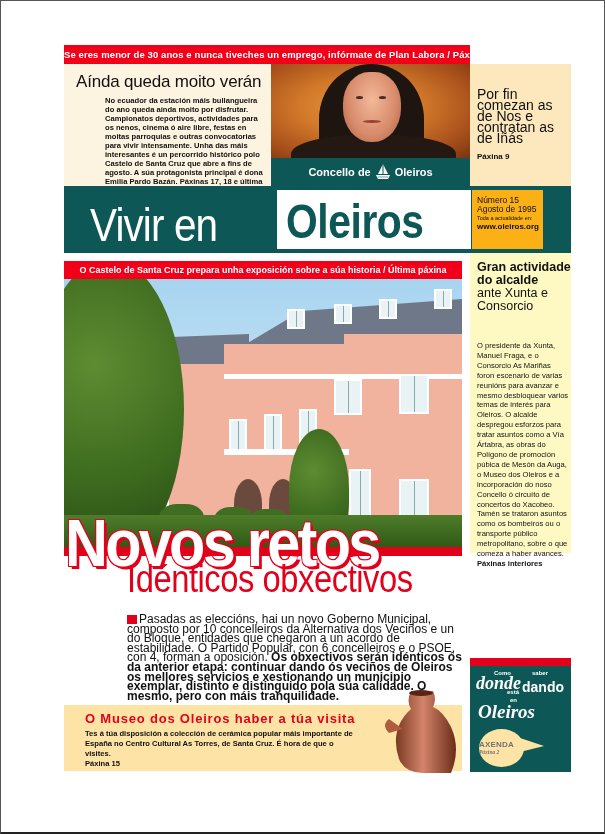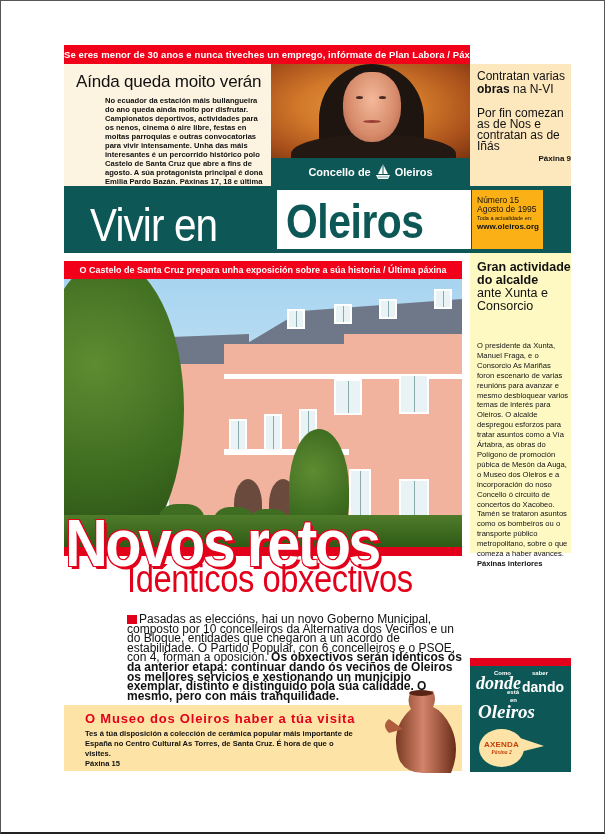--- a/index.html
+++ b/index.html
@@ -24,22 +24,22 @@
   .portrait .eye { position: absolute; width: 7px; height: 3px; background: #4a2a20; border-radius: 50%; }
   .portrait .mouth { position: absolute; left: 92px; top: 56px; width: 18px; height: 3px; background: #9b3e35; border-radius: 50%; }
 
   .concello-bar { position: absolute; left: 270px; top: 157px; width: 199px; height: 28px; background: #0d5856; color: #fff; font-weight: bold; font-size: 11px; display: flex; align-items: center; justify-content: center; gap: 4px; }
   .concello-bar svg { display: block; }
 
   
   .story-right-top { position: absolute; left: 469px; top: 63px; width: 101px; height: 122px; background: #fde7bd; padding: 6px 0 0 7px; color: #111; }
   .story-right-top .h { font-size: 12px; line-height: 13px; }
   .story-right-top .h b { font-weight: bold; }
-  .story-right-top .s { font-size: 12px; line-height: 11px; margin-top: 12px; }
-  .story-right-top .p { font-size: 8px; font-weight: bold; margin-top: 2px; text-align: right; }
+  .story-right-top .s { font-size: 14px; line-height: 11px; margin-top: 19px; }
+  .story-right-top .p { font-size: 8px; font-weight: bold; margin-top: 8px; }
 
   
   .masthead { position: absolute; left: 63px; top: 185px; width: 507px; height: 67px; background: #0d5856; }
   .masthead .vivir { position: absolute; left: 26px; top: 12px; font-size: 46px; color: #fff; font-family: "Liberation Sans", sans-serif; letter-spacing: -1px; transform: scaleX(0.88); transform-origin: left top; line-height: 55px; }
   .masthead .white-box { position: absolute; left: 213px; top: 4px; width: 194px; height: 59px; background: #fff; }
   .masthead .oleiros { position: absolute; left: 222px; top: 8px; font-size: 48px; color: #0d5856; font-weight: bold; letter-spacing: -0.5px; line-height: 55px; transform: scaleX(0.85); transform-origin: left top; }
   .masthead .info { position: absolute; left: 408px; top: 4px; width: 71px; height: 59px; background: #fbb016; padding: 6px 0 0 5px; color: #111; }
   .masthead .info .n { font-size: 8.5px; line-height: 9px; }
   .masthead .info .t { font-size: 5.5px; line-height: 7px; margin-top: 1px; }
   .masthead .info .w { font-size: 8px; font-weight: bold; line-height: 9px; }
@@ -83,21 +83,21 @@
 
   .agenda-red { position: absolute; left: 469px; top: 657px; width: 101px; height: 8px; background: #e3001b; }
   .agenda { position: absolute; left: 469px; top: 665px; width: 101px; height: 106px; background: #0d5856; color: #fff; }
   .agenda .como { position: absolute; left: 24px; top: 4px; font-size: 6px; font-weight: bold; }
   .agenda .saber { position: absolute; left: 62px; top: 4px; font-size: 6px; font-weight: bold; }
   .agenda .donde { position: absolute; left: 6px; top: 7px; font-size: 18px; font-style: italic; font-family: "Liberation Serif", serif; font-weight: bold; }
   .agenda .esta { position: absolute; left: 37px; top: 23px; font-size: 6px; font-weight: bold; }
   .agenda .todo { position: absolute; left: 52px; top: 13px; font-size: 14px; font-weight: bold; }
   .agenda .en { position: absolute; left: 40px; top: 31px; font-size: 6px; font-weight: bold; }
   .agenda .ol { position: absolute; left: 8px; top: 35px; font-size: 19px; font-style: italic; font-family: "Liberation Serif", serif; font-weight: bold; }
-  .agenda .bubble { position: absolute; left: 9px; top: 63px; width: 45px; height: 38px; border-radius: 50%; background: #fde4a6; color: #c2410c; text-align: center; }
+  .agenda .bubble { position: absolute; left: 9px; top: 63px; width: 45px; height: 38px; border-radius: 50%; background: #fde4a6; color: #737373; text-align: left; }
   .agenda .tail { position: absolute; left: 50px; top: 72px; width: 0; height: 0; border-top: 8px solid transparent; border-bottom: 6px solid transparent; border-left: 24px solid #fde4a6; }
   .agenda .bubble .a { font-size: 8px; font-weight: bold; margin-top: 11px; letter-spacing: 0.2px; }
   .agenda .bubble .p { font-size: 5.5px; font-style: italic; font-weight: bold; font-family: "Liberation Serif", serif; }
 </style>
 </head>
 <body>
 
 <div class="frame">
 
   <div class="top-banner">Se eres menor de 30 anos e nunca tiveches un emprego, infórmate de Plan Labora / Páxina 13</div>
@@ -121,21 +121,20 @@
     <svg width="16" height="18" viewBox="0 0 16 18">
       <path d="M8 1 L3 11 L13 11 Z" fill="#fff"></path>
       <rect x="7.5" y="1" width="1" height="11" fill="#0d5856"></rect>
       <path d="M1 12 L15 12 L13 16 L3 16 Z" fill="#fff"></path>
       <line x1="3" y1="14" x2="13" y2="14" stroke="#0d5856" stroke-width="0.6"></line>
     </svg>
     <span>Oleiros</span>
   </div>
 
   <div class="story-right-top">
-    <div class="h"><span>Contratan varias </span><b>obras</b><span> na N-VI</span></div>
     <div class="s">Por fin comezan as de Nos e contratan as de Iñás</div>
     <div class="p">Páxina 9</div>
   </div>
 
   <div class="masthead">
     <div class="vivir">Vivir en</div>
     <div class="white-box"></div>
     <div class="oleiros">Oleiros</div>
     <div class="info">
       <div class="n">Número 15</div>

